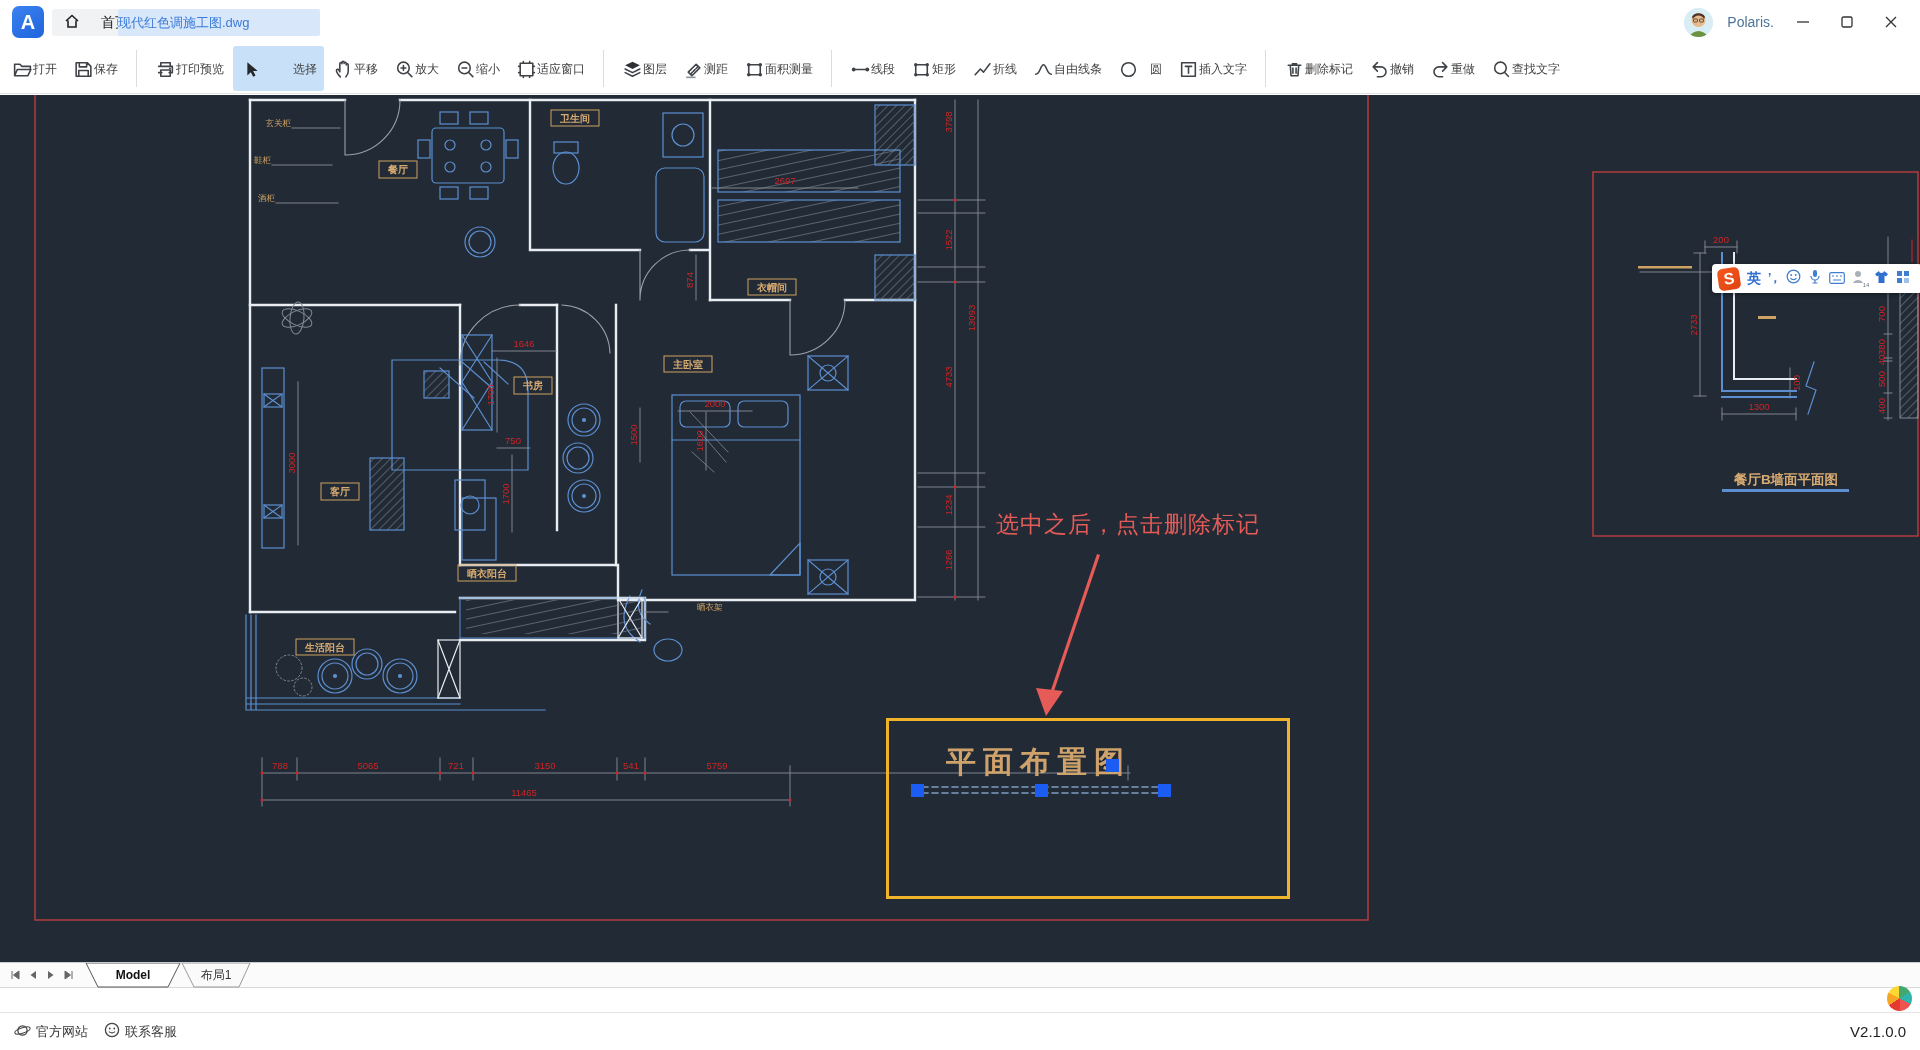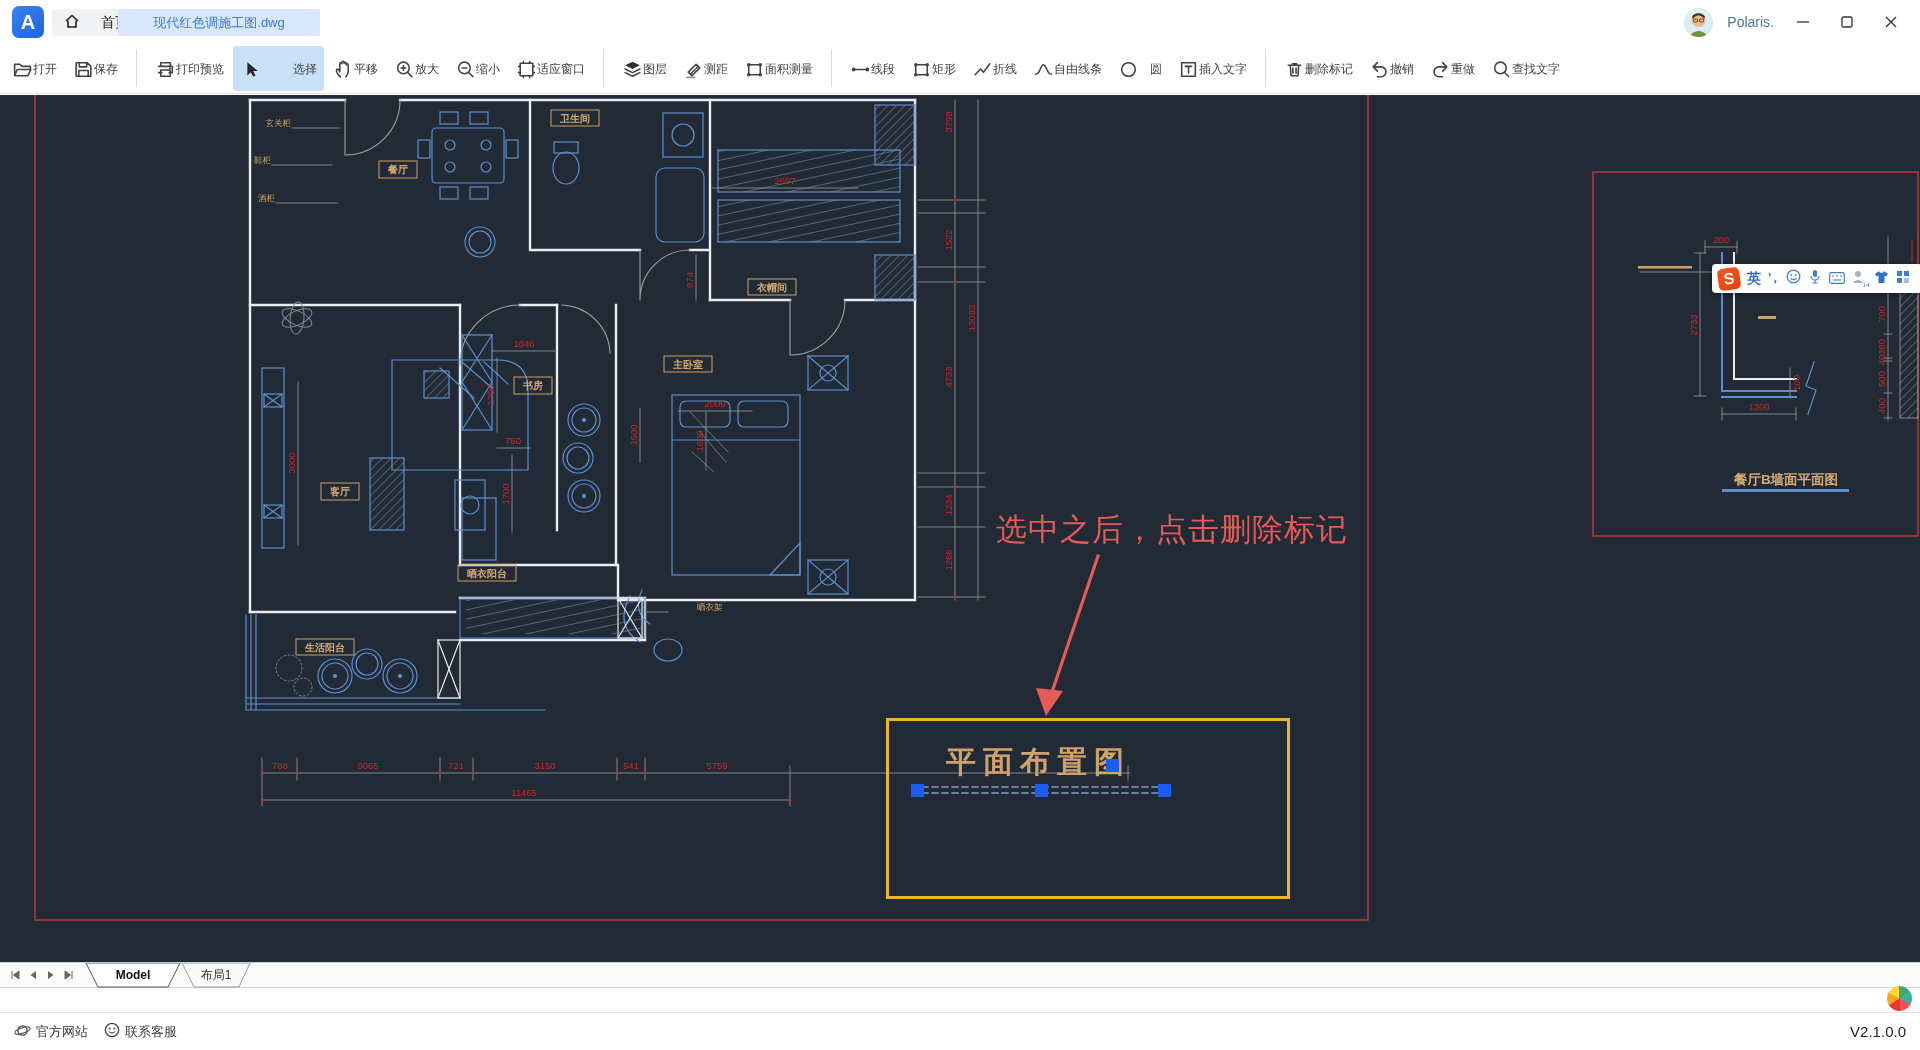--- a/index.html
+++ b/index.html
@@ -6,39 +6,39 @@
     font-family:"Liberation Sans","DejaVu Sans",sans-serif;background:#fff;}
   #stage{position:relative;width:1920px;height:1050px;}
   
   .titlebar{position:absolute;left:0;top:0;width:1920px;height:44px;background:#fff;}
   .appbadge{position:absolute;left:12px;top:6px;width:32px;height:32px;border-radius:7px;
     background:linear-gradient(145deg,#3b82f0,#1f64dc);color:#fff;font-weight:bold;font-size:20px;
     display:flex;align-items:center;justify-content:center;}
   .homebtn{position:absolute;left:52px;top:9px;height:27px;padding:0 12px;background:#f1f2f4;border-radius:3px;
     display:flex;align-items:center;gap:21px;font-size:14px;color:#222;}
   .filetab{position:absolute;left:118px;top:9px;width:202px;height:27px;background:#d9e7fa;border-radius:2px;
-    display:flex;align-items:center;justify-content:center;font-size:13px;color:#3b7cd8;}
+    display:flex;align-items:center;font-size:13px;color:#3b7cd8;}
   .userarea{position:absolute;right:0;top:0;height:44px;display:flex;align-items:center;gap:14px;padding-right:14px;}
   .avatar{width:29px;height:29px;border-radius:50%;background:#d9edf5;overflow:hidden;display:flex;align-items:flex-end;justify-content:center;}
   .username{font-size:14px;color:#4d7496;}
   .winbtn{width:30px;height:30px;display:flex;align-items:center;justify-content:center;}
   
   .toolbar{position:absolute;left:0;top:44px;width:1920px;height:50px;background:#fff;
     border-bottom:1px solid #e3e3e3;display:flex;align-items:stretch;padding-left:4px;box-sizing:border-box;}
   .tgroup{display:flex;align-items:stretch;}
   .tdivider{width:1px;background:#dcdcdc;margin:6px 10px;}
   .titem{min-width:44px;padding:3px 7px 2px;margin:2px 1px;border-radius:3px;display:flex;flex-direction:row;
     align-items:center;justify-content:space-between;cursor:default;}
   .titem.active{background:#c9e1f8;gap:32px;}
   .ticon{height:23px;display:flex;align-items:center;justify-content:center;}
   .tlabel{font-size:12px;color:#3f3f3f;white-space:nowrap;line-height:14px;}
   
   .canvas{position:absolute;left:0;top:95px;width:1920px;height:867px;background:#212a35;overflow:hidden;}
   .canvas svg.plan{position:absolute;left:0;top:0;}
-  .tip-text{position:absolute;left:996px;top:509px;font-size:31px;font-weight:500;color:#e45b57;letter-spacing:1px;white-space:nowrap;}
+  .tip-text{position:absolute;left:996px;top:509px;font-size:23px;font-weight:500;color:#e45b57;letter-spacing:1px;white-space:nowrap;}
   .sel-box{position:absolute;left:886px;top:718px;width:398px;height:175px;border:3px solid #f1b32a;}
   .sel-text{position:absolute;left:938px;top:742px;font-size:30px;font-weight:bold;color:#d8a96d;letter-spacing:7px;white-space:nowrap;opacity:.95;margin-left:8px;}
   .handle{position:absolute;width:13px;height:13px;background:#1b5cf3;}
   
   .imebar{position:absolute;left:1712px;top:264px;width:210px;height:29px;background:#fff;border-radius:4px;
     box-shadow:0 1px 4px rgba(0,0,0,.45);display:flex;align-items:center;gap:7px;padding:0 6px;box-sizing:border-box;}
   .imeS{width:22px;height:22px;border-radius:5px;background:linear-gradient(150deg,#f3581f,#e04310);color:#fff;
     font-weight:bold;font-size:16px;display:flex;align-items:center;justify-content:center;transform:rotate(-8deg);}
   .imemode{color:#2f6fd0;font-size:14px;font-weight:bold;}
   .imepunct{color:#2f6fd0;font-size:12px;font-weight:bold;letter-spacing:-2px;}

